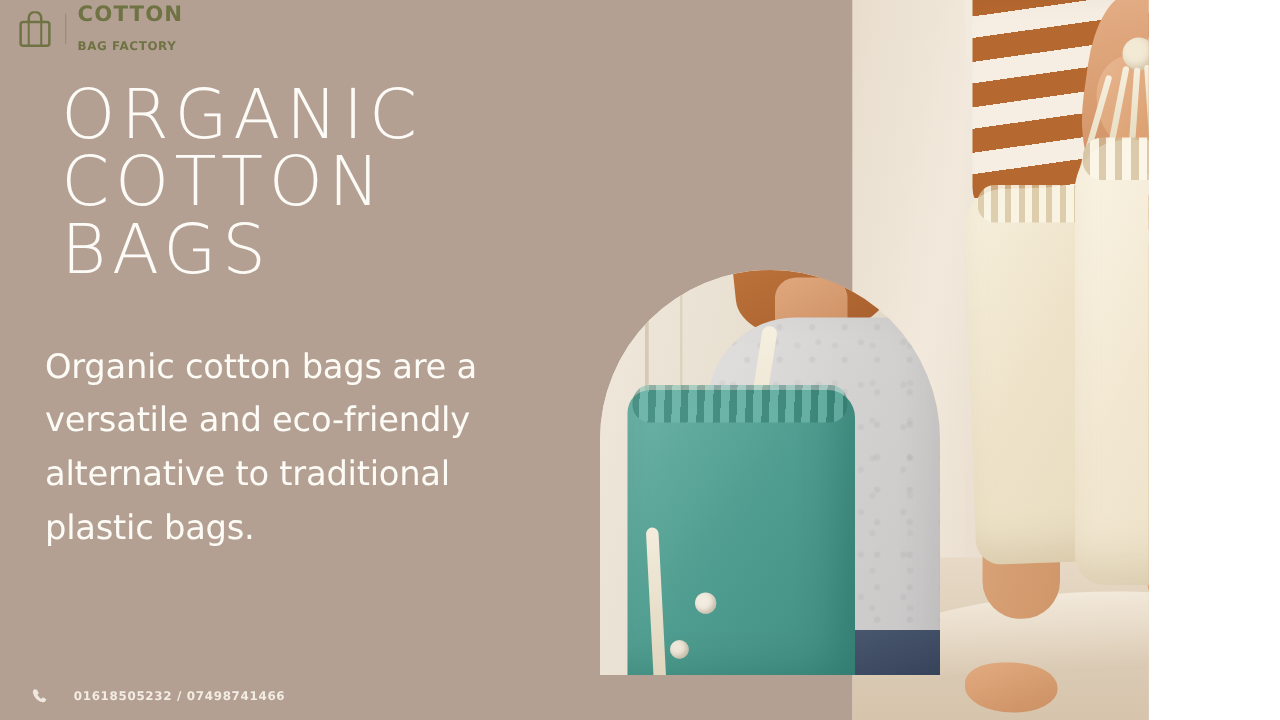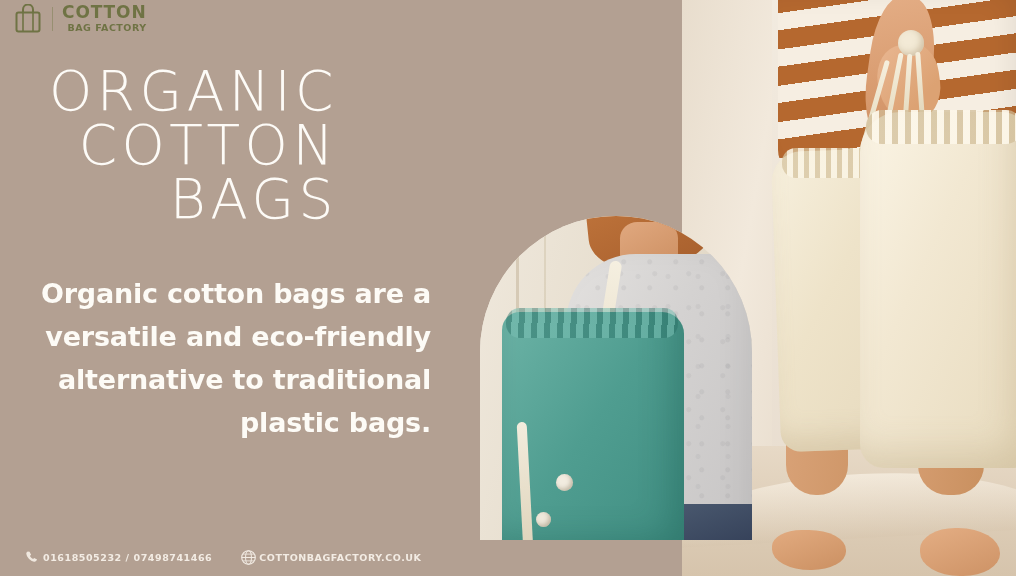--- a/index.html
+++ b/index.html
@@ -2,26 +2,25 @@
 <html><head>
 <meta charset="utf-8">
 <style>
   html, body {
     margin: 0;
     padding: 0;
     background: #ffffff;
   }
   #poster {
     position: relative;
-    width: 1016px;
+    width: 919px;
     height: 576px;
     overflow: hidden;
     background: #b3a092;
     font-family: "Liberation Sans", sans-serif;
-    text-align: right;
   }
 
   
   .photo-right {
     position: absolute;
     left: 682px; top: 0;
     width: 342px; height: 576px;
     overflow: hidden;
     background: #efe7db;
   }
@@ -225,21 +224,21 @@
   }
   .logo-mark { width: 30px; height: 29px; display: block; }
   .logo-div { width: 1px; height: 24px; background: #8d8a65; opacity: .75; }
   .logo-words { display: flex; flex-direction: column; line-height: 1; }
   .logo-top {
     font-size: 17px; font-weight: 700; letter-spacing: .9px;
     color: #6f7344; font-family: "DejaVu Sans", sans-serif;
   }
   .logo-sub {
     font-size: 9.5px; font-weight: 700; letter-spacing: .5px;
-    color: #6f7344; margin-top: 2px; font-family: "DejaVu Sans", sans-serif;
+    color: #6f7344; margin-top: 12px; font-family: "DejaVu Sans", sans-serif;
   }
 
   
   .headline {
     position: absolute; left: 49px; top: 64px;
     color: #fdfbf7;
     font-family: "DejaVu Sans", sans-serif;
     font-weight: 300;
     font-size: 55px;
     line-height: 54px;
@@ -248,38 +247,38 @@
     margin: 0;
     white-space: pre-line;
   }
 
   
   .bodycopy {
     position: absolute; left: 36px; top: 272px;
     width: 395px;
     color: #fdfbf6;
     font-family: "DejaVu Sans", sans-serif;
-    font-weight: 700;
+    font-weight: 400;
     font-size: 27px;
     line-height: 43px;
     letter-spacing: -.2px;
     margin: 0;
   }
 
   
   .footer {
     position: absolute; left: 0; bottom: 0;
     width: 682px; height: 38px;
     display: flex; align-items: center;
     gap: 0;
     padding-left: 24px;
     box-sizing: border-box;
   }
   .fitem {
-    display: flex; align-items: center; gap: 2px;
+    display: flex; align-items: center; gap: 18px;
     color: #f3ece4;
     font-family: "DejaVu Sans", sans-serif;
     font-size: 9.5px;
     font-weight: 700;
     letter-spacing: .55px;
     white-space: nowrap;
   }
   .fitem + .fitem { margin-left: 28px; }
   .ficon { width: 17px; height: 17px; flex: none; display: block; }
 </style>
@@ -351,26 +350,16 @@
   <div class="footer">
 
     <div class="fitem">
       <svg class="ficon" viewBox="0 0 18 18">
         <path d="M4 2.6c-1.1.5-1.8 1.6-1.5 2.8.9 4 4.1 7.2 8.1 8.1 1.2.3 2.3-.4 2.8-1.5l.4-1-3-1.6-1.2 1.3a9.4 9.4 0 0 1-3.4-3.4L7.5 6 5.9 3z" fill="#f0e8df"></path>
       </svg>
       <span>01618505232 / 07498741466</span>
     </div>
 
 
-    <div class="fitem">
-      <svg class="ficon" viewBox="0 0 18 18">
-        <circle cx="9" cy="9" r="7.2" fill="none" stroke="#f2ebe3" stroke-width="1.2"></circle>
-        <ellipse cx="9" cy="9" rx="3.1" ry="7.2" fill="none" stroke="#f2ebe3" stroke-width="1.1"></ellipse>
-        <line x1="1.9" y1="9" x2="16.1" y2="9" stroke="#f2ebe3" stroke-width="1.1"></line>
-        <line x1="3" y1="5.4" x2="15" y2="5.4" stroke="#f2ebe3" stroke-width=".9"></line>
-        <line x1="3" y1="12.6" x2="15" y2="12.6" stroke="#f2ebe3" stroke-width=".9"></line>
-      </svg>
-      <span>COTTONBAGFACTORY.CO.UK</span>
-    </div>
 
   </div>
 
 </div>
 
 </body></html>

